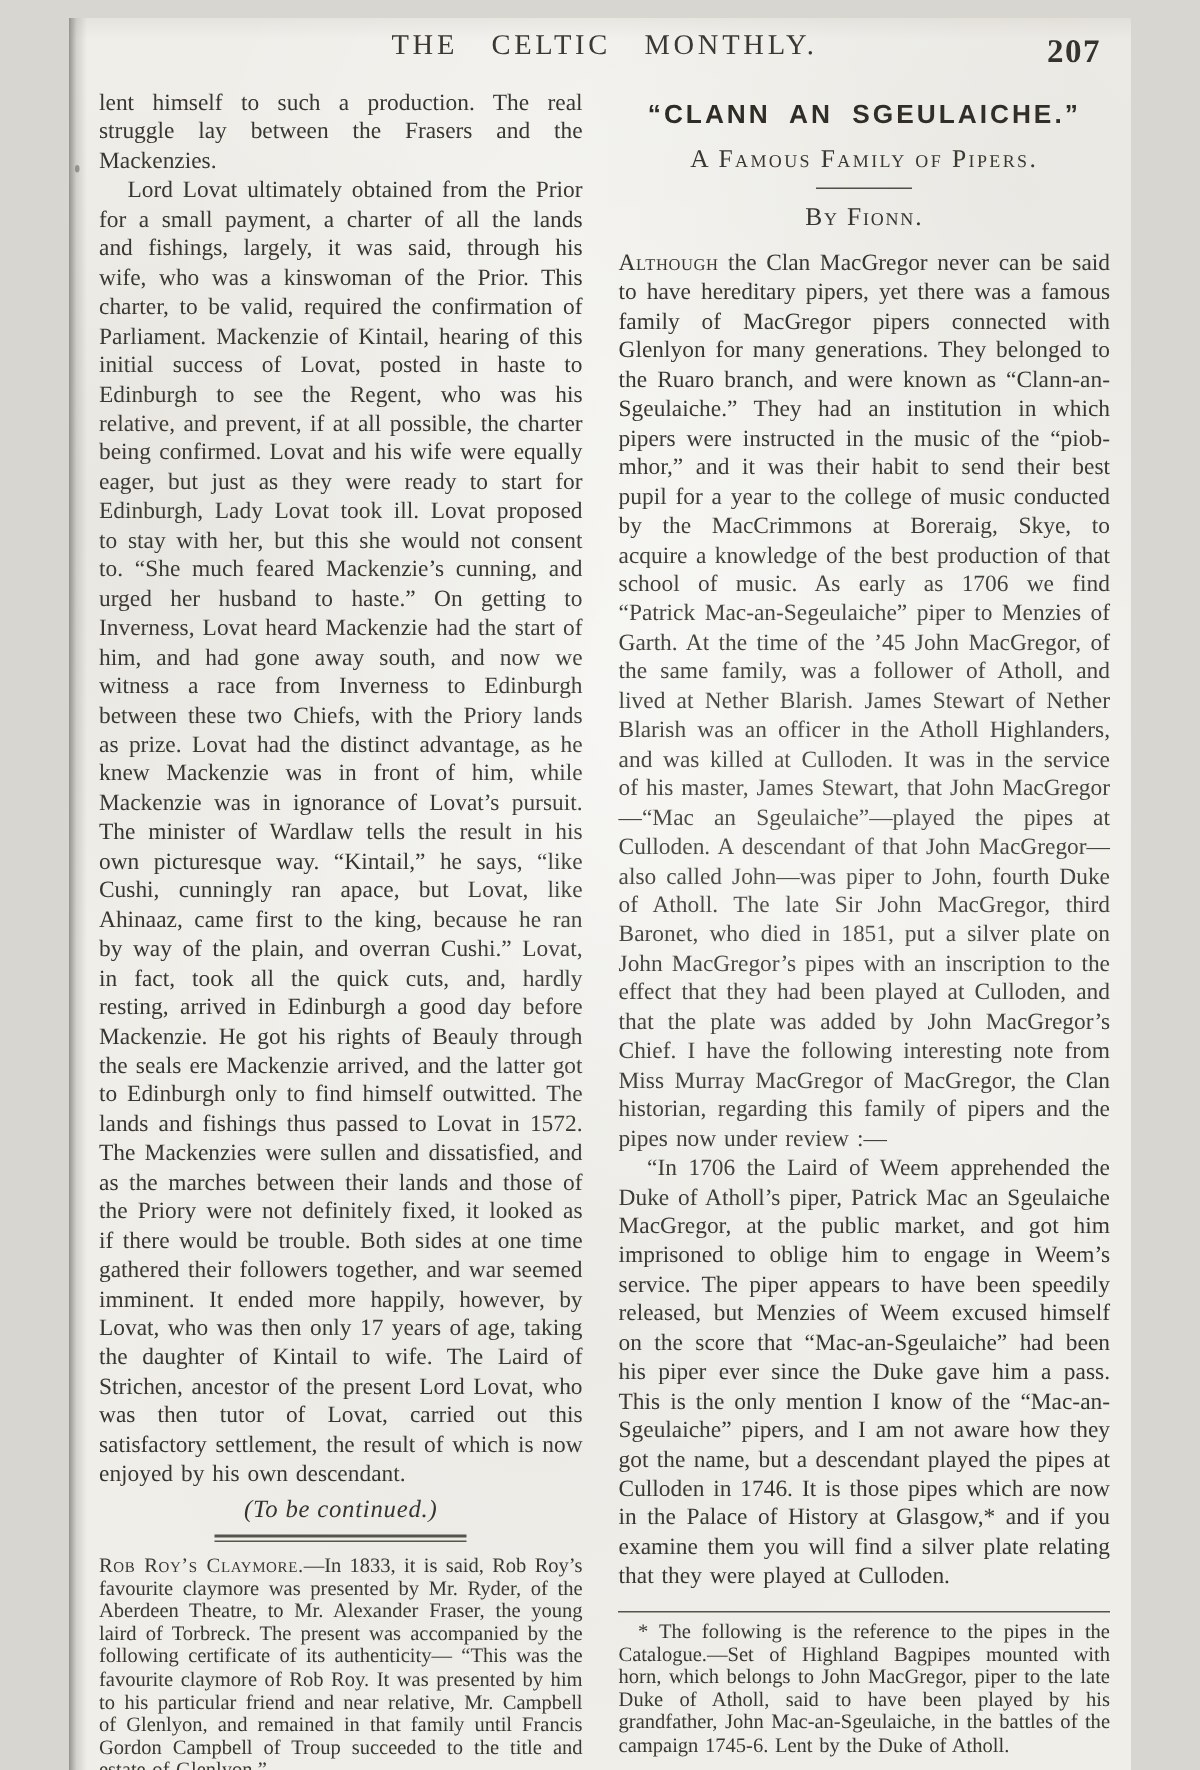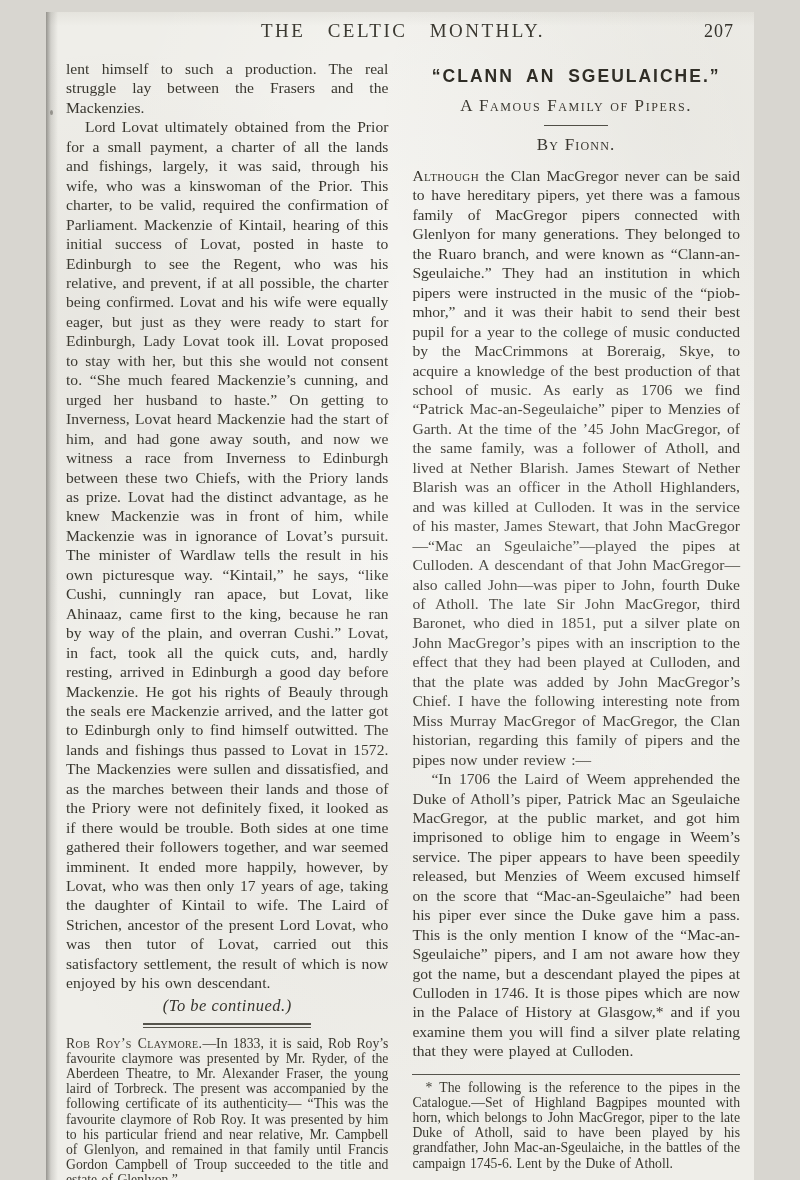--- a/index.html
+++ b/index.html
@@ -31,21 +31,21 @@
       radial-gradient(circle at 72% 46%, rgba(255,255,255,0.16), transparent 38%),
       linear-gradient(180deg, rgba(140,135,118,0.10), rgba(140,135,118,0) 14px),
       linear-gradient(0deg, rgba(140,135,118,0.12), rgba(140,135,118,0) 12px);
   }
   .masthead { position: relative; height: 30px; text-align: center; }
   .journal-title {
     display: inline-block;
     font-size: 19px; letter-spacing: 2.5px; word-spacing: 15px;
     color: #3b3931;
   }
-  .page-number { position: absolute; right: 6px; top: 1px; font-size: 18px; letter-spacing: 1px; }
+  .page-number { position: absolute; right: 6px; top: 1px; font-size: 22px; letter-spacing: 1px; font-weight: bold; }
 
   .columns { display: flex; margin-top: 9px; }
   .col-left  { width: 368px; }
   .col-right { width: 374px; margin-left: 24px; }
 
   p { margin: 0; }
   .body-text {
     font-size: 15.6px;
     line-height: 19.45px;
     text-align: justify;

